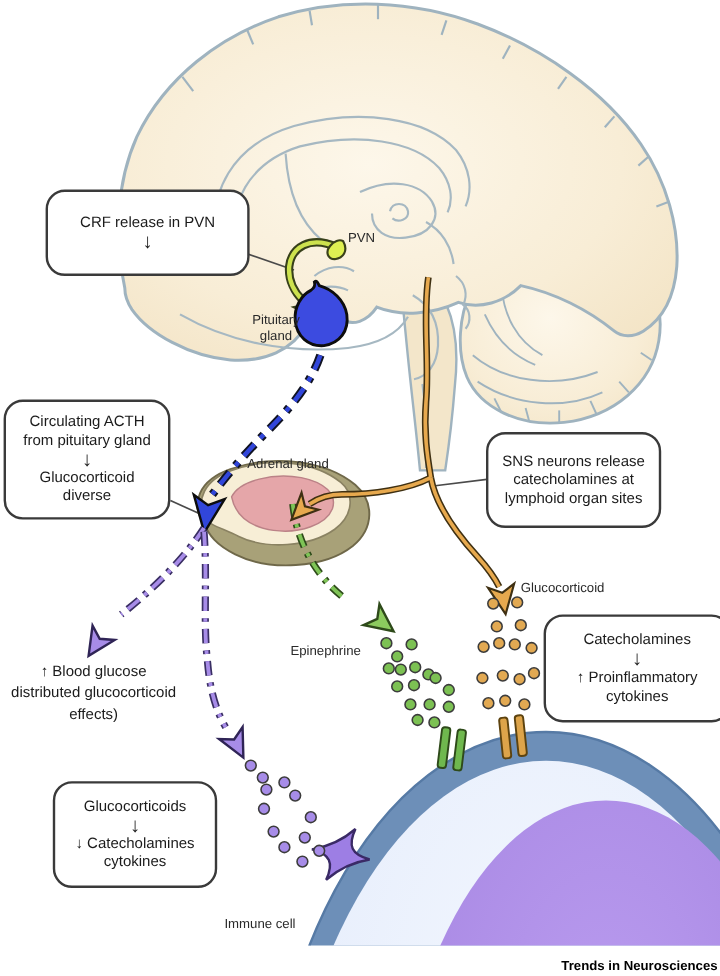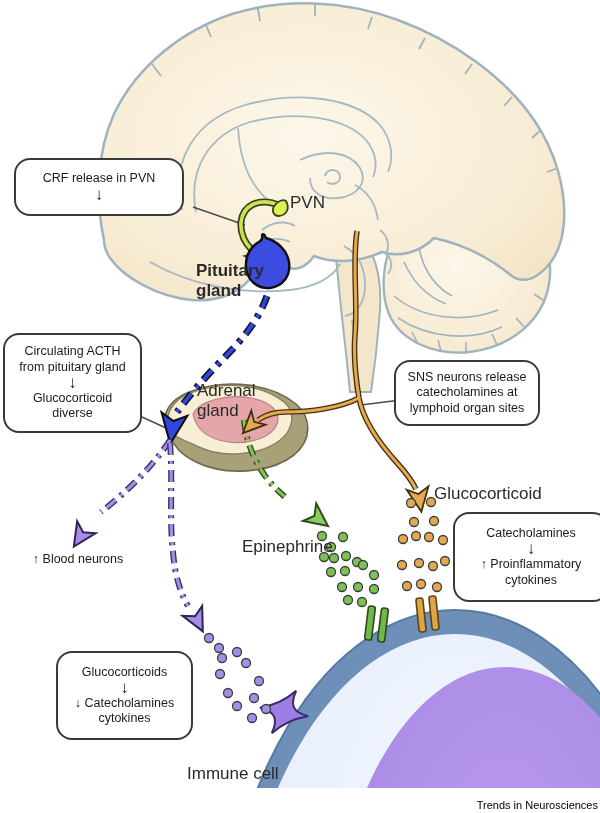--- a/index.html
+++ b/index.html
@@ -3,25 +3,25 @@
 <meta charset="utf-8">
 <style>
   html,body{margin:0;padding:0;background:#ffffff;}
   .fig{position:relative;width:600px;height:813px;background:#ffffff;overflow:hidden;
        font-family:"Liberation Sans", sans-serif;color:#1b1b1b;}
   .fig svg{position:absolute;left:0;top:0;}
   .callout{position:absolute;box-sizing:border-box;background:#ffffff;border:2px solid #3a3a3a;
            border-radius:16px;display:flex;flex-direction:column;justify-content:center;
            align-items:center;text-align:center;font-size:12.5px;line-height:1.22;padding:4px 4px;z-index:3;}
   .callout .barrow{font-size:17px;font-weight:700;line-height:0.95;}
-  .freelabel{position:absolute;font-size:17px;color:#2a2a2a;z-index:2;text-align:left;line-height:1.15;}
-  .pre{white-space:pre-line;font-weight:bold;}
+  .freelabel{position:absolute;font-size:11px;color:#2a2a2a;z-index:2;text-align:center;line-height:1.15;}
+  .pre{white-space:pre-line;}
   .bg-text{position:absolute;left:0px;top:551px;width:156px;text-align:center;
            font-size:12.5px;line-height:1.42;z-index:2;color:#1b1b1b;}
-  .credit{position:absolute;right:2px;top:799px;font-size:11px;font-weight:400;color:#000;z-index:3;text-align:center;}
+  .credit{position:absolute;right:2px;top:799px;font-size:11px;font-weight:700;color:#000;z-index:3;text-align:center;}
 </style>
 </head>
 <body>
 
 <div class="fig">
 
 <svg width="600" height="813" viewBox="0 0 600 813">
   <defs>
     <radialGradient id="brainGrad" cx="0.45" cy="0.45" r="0.75">
       <stop offset="0%" stop-color="#fdf7ea"></stop>
@@ -214,60 +214,62 @@
         <circle cx="220" cy="674" r="4.5"></circle>
     <circle cx="259" cy="681" r="4.5"></circle>
         <circle cx="228" cy="693" r="4.5"></circle>
         <circle cx="254" cy="698" r="4.5"></circle>
     <circle cx="237" cy="706" r="4.5"></circle>
         <circle cx="252" cy="718" r="4.5"></circle>
         <circle cx="266" cy="709" r="4.5"></circle>
   </g>
 </svg>
 
-<div class="callout" style="left:14px;top:158px;width:170px;height:58px">
+<div class="callout" style="left:38px;top:158px;width:170px;height:72px">
   <div>CRF release in PVN</div>
   <div class="barrow">↓</div>
 </div>
 
 <div class="callout" style="left:3px;top:333px;width:139px;height:100px">
   <div>Circulating ACTH</div>
   <div>from pituitary gland</div>
   <div class="barrow">↓</div>
   <div>Glucocorticoid</div>
   <div>diverse</div>
 </div>
 
-<div class="callout" style="left:394px;top:360px;width:146px;height:66px">
+<div class="callout" style="left:405px;top:360px;width:146px;height:80px">
   <div>SNS neurons release</div>
   <div>catecholamines at</div>
   <div>lymphoid organ sites</div>
 </div>
 
 <div class="callout" style="left:453px;top:512px;width:156px;height:90px">
   <div>Catecholamines</div>
   <div class="barrow">↓</div>
   <div>↑ Proinflammatory</div>
   <div>cytokines</div>
 </div>
 
-<div class="callout" style="left:56px;top:651px;width:137px;height:89px">
+<div class="callout" style="left:44px;top:651px;width:137px;height:89px">
   <div>Glucocorticoids</div>
   <div class="barrow">↓</div>
   <div>↓ Catecholamines</div>
   <div>cytokines</div>
 </div>
 
 <div class="freelabel" style="left:290px;top:193px">PVN</div>
 <div class="freelabel pre" style="left:196px;top:261px;width:68px">Pituitary
 gland</div>
 <div class="freelabel" style="left:197px;top:381px;width:86px">Adrenal gland</div>
 <div class="freelabel" style="left:434px;top:484px">Glucocorticoid</div>
 <div class="freelabel" style="left:242px;top:537px">Epinephrine</div>
 <div class="freelabel" style="left:187px;top:764px">Immune cell</div>
 
 <div class="bg-text">
-  <div>↑ Blood neurons</div>
+  <div>↑ Blood glucose</div>
+  <div>distributed glucocorticoid</div>
+  <div>effects)</div>
 </div>
 
 <div class="credit">Trends in Neurosciences</div>
 
 </div>
 
 </body></html>

